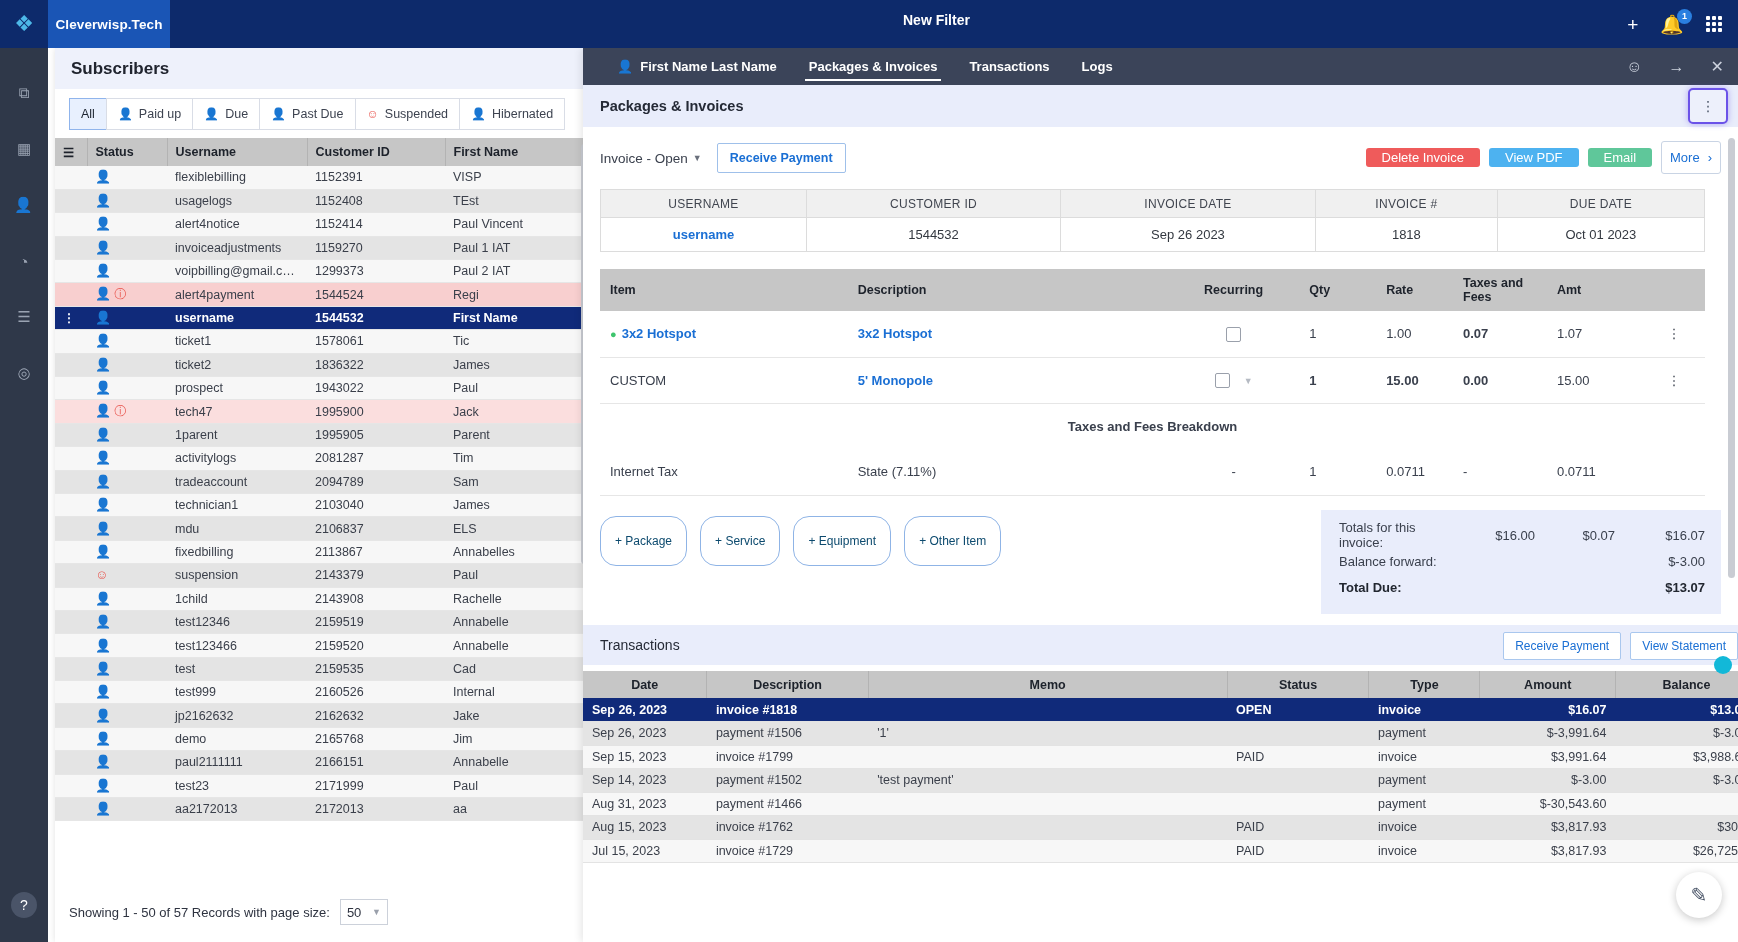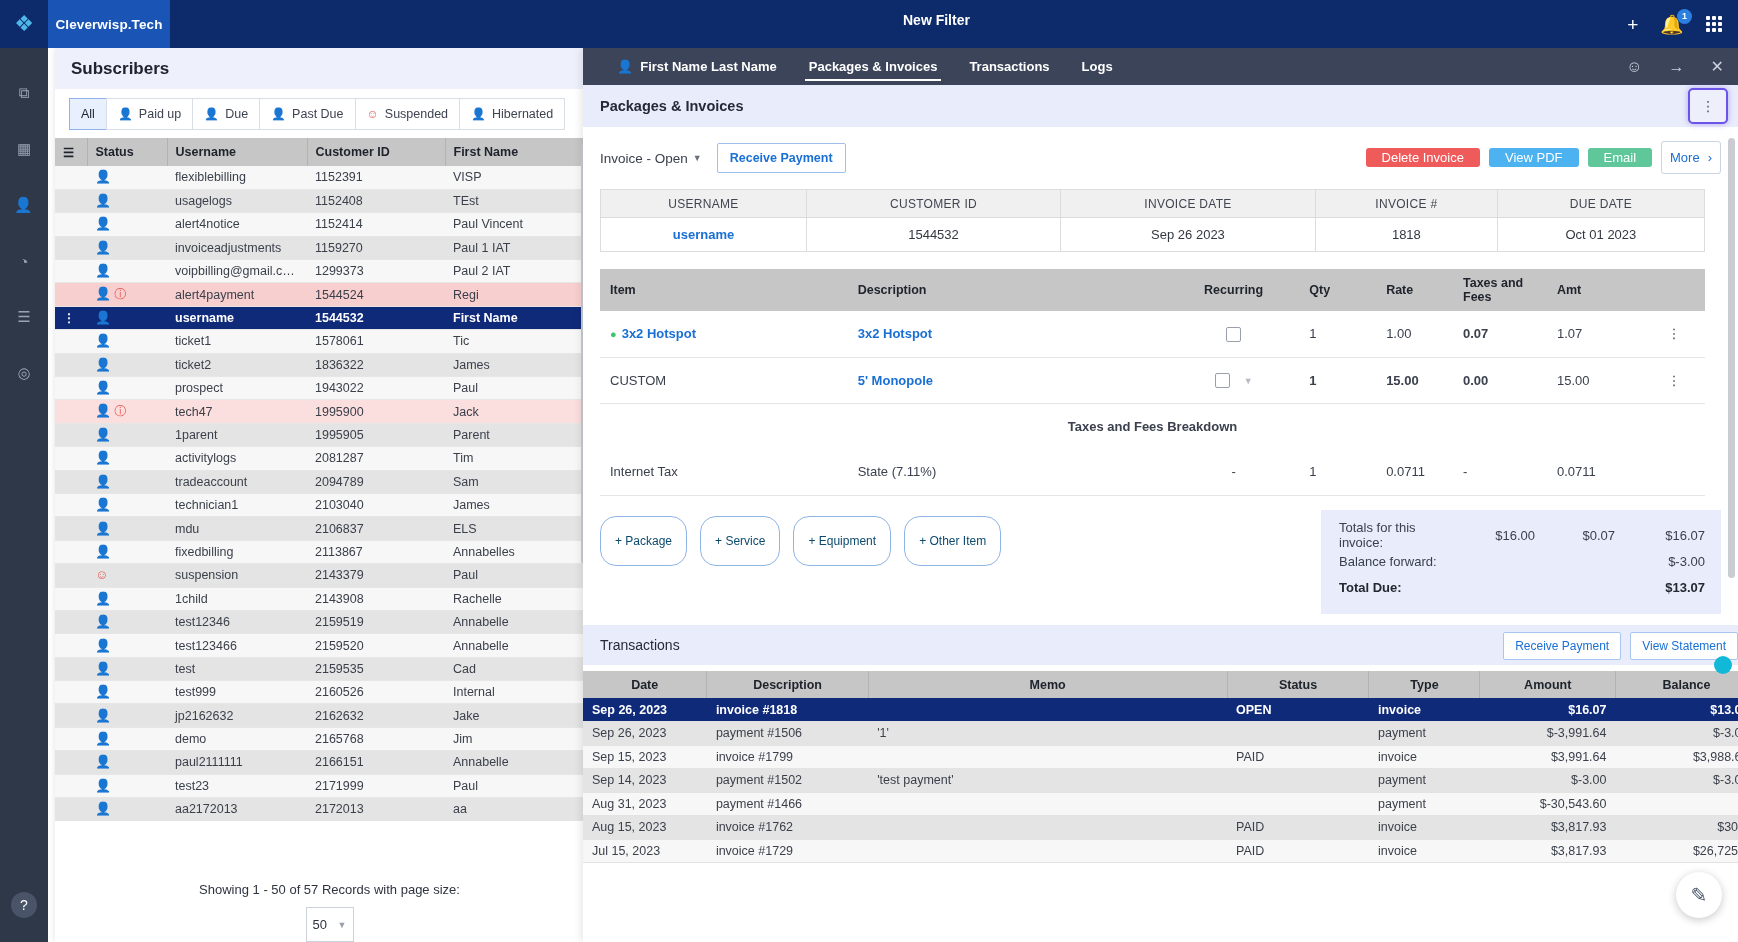--- a/index.html
+++ b/index.html
@@ -117,24 +117,24 @@
   .p-red { color: #e8544d; }
   .p-green { color: #3ec46d; }
   .p-grey { color: #bdbdbd; }
   .p-amber { color: #f0ad1f; }
   .warn { color: #e8544d; font-size: 12px; margin-left: 3px; }
   .kebab-v { letter-spacing: 0; line-height: 10px; font-size: 12px; }
 
   .subs-foot {
     position: absolute; left: 0; bottom: 0; width: 535px; height: 60px;
     background: #fff; display: flex; align-items: center; padding-left: 14px; gap: 10px;
-    font-size: 13px; color: #2e3340; flex-direction: column;
+    font-size: 13px; color: #2e3340;
   }
   .pagesize {
-    width: 48px; height: 42px; border: 1px solid #ccd1da; background: #fff;
+    width: 48px; height: 26px; border: 1px solid #ccd1da; background: #fff;
     display: flex; align-items: center; justify-content: space-between;
     padding: 0 6px; font-size: 13px; color: #2e3340; cursor: pointer;
   }
   .pagesize .car { color: #9aa0ab; font-size: 9px; }
 
   
   .drawer {
     position: absolute; left: 583px; top: 48px; width: 1155px; height: 894px;
     background: #fff; z-index: 15; overflow: hidden;
     box-shadow: -2px 0 8px rgba(0,0,0,.10);

